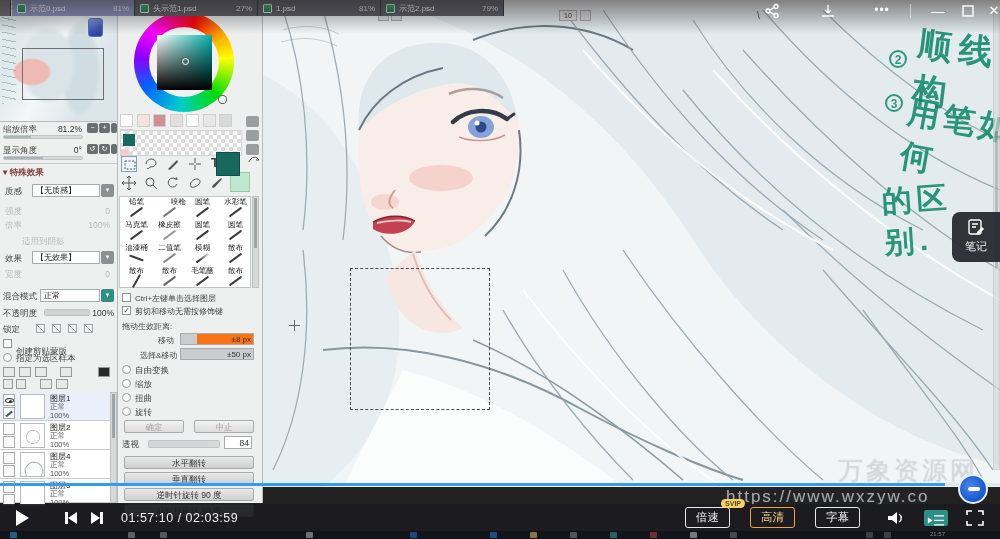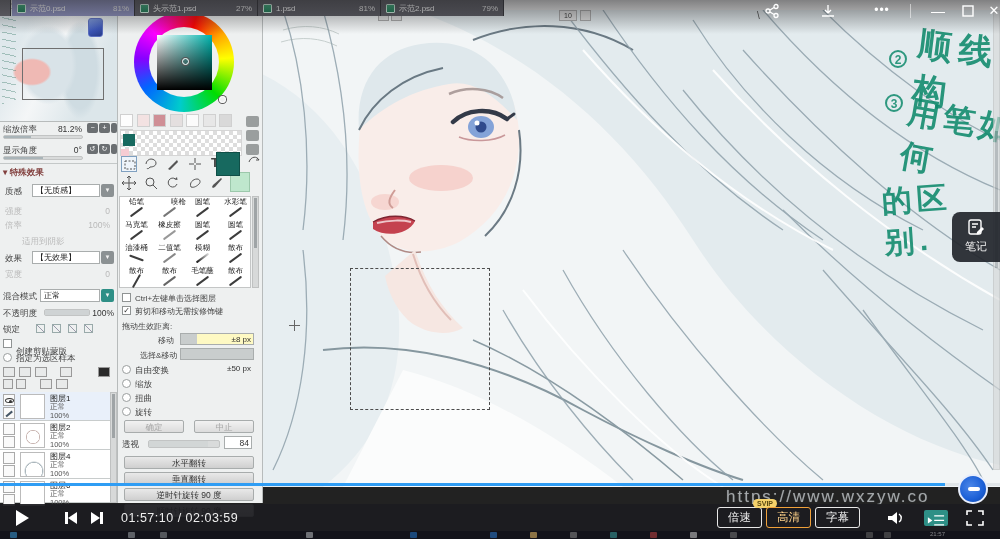--- a/index.html
+++ b/index.html
@@ -84,21 +84,21 @@
   #progress{left:0;top:483px;width:1000px;height:3px;background:rgba(210,215,220,.55);z-index:11;}
   #progress i{display:block;height:100%;background:#2f9df4;}
   #controls{left:0;top:504px;width:1000px;height:27px;background:rgba(28,28,32,.93);z-index:12;
     display:flex;align-items:center;color:#eee;}
   .ptri{width:0;height:0;border-left:13px solid #fff;border-top:8px solid transparent;border-bottom:8px solid transparent;}
   .stri{width:0;height:0;border-left:9px solid #fff;border-top:6px solid transparent;border-bottom:6px solid transparent;}
   .stri.rev{transform:rotate(180deg);}
   .sbar{width:3px;height:12px;background:#fff;}
   #ptime{font-size:12.5px;margin-left:18px;letter-spacing:.5px;}
   .pillbtn{position:relative;border:1px solid #e8e8e8;border-radius:3px;color:#f2f2f2;font-size:11.5px;
-    padding:2px 10px;margin-left:4px;}
+    padding:2px 10px;margin-left:20px;}
   .pillbtn.orange{border-color:#f0a13a;color:#ffd28a;}
   .svip{position:absolute;right:-16px;top:-9px;background:#f5d26b;color:#5a4a12;font-size:7px;
     font-weight:bold;border-radius:6px;padding:1px 4px;}
   #taskbar{left:0;top:531px;width:1000px;height:8px;background:#13131a;z-index:13;}
   .tbic{position:absolute;top:1px;width:7px;height:6px;opacity:.55;border-radius:1px;}
   #notesbtn{right:0;top:212px;width:48px;height:50px;background:rgba(34,37,43,.92);z-index:11;
     border-radius:8px 0 0 8px;color:#f0f0f0;text-align:center;font-size:11px;padding-top:5px;}
   #bluelogo{right:12px;top:474px;width:30px;height:30px;border-radius:50%;z-index:14;
     background:radial-gradient(circle at 40% 40%,#4b86e8,#1b5fd6 60%,#11439f);border:2px solid #e8eefc;}
   #bluelogo::after{content:"";position:absolute;left:8px;top:11px;width:12px;height:4px;background:#fff;border-radius:2px;}
@@ -387,27 +387,27 @@
         <span>散布</span>
         <i class="bs"></i>
       </div>
 
     <span class="cb" style="left:4px;top:283px;"></span>
     <span class="row-label" style="left:17px;top:283px;font-size:8px;">Ctrl+左键单击选择图层</span>
     <span class="cb" style="left:4px;top:296px;">✓</span>
     <span class="row-label" style="left:17px;top:296px;font-size:8px;">剪切和移动无需按修饰键</span>
     <span class="row-label" style="left:4px;top:311px;font-size:8px;">拖动生效距离:</span>
     <span class="row-label" style="left:40px;top:325px;font-size:8px;">移动</span>
-    <div class="abs" style="left:62px;top:323px;width:74px;height:12px;background:#fef9c3;border:1px solid #a9adad;">
+    <div class="abs" style="left:62px;top:323px;width:74px;height:12px;background:#f97316;border:1px solid #a9adad;">
       <i class="abs" style="left:0;top:0;width:16px;height:10px;background:#c9cdcd;"></i>
       <span class="abs" style="right:2px;top:1px;font-size:8px;font-style:normal;">±8 px</span>
     </div>
     <span class="row-label" style="left:22px;top:340px;font-size:8px;">选择&amp;移动</span>
     <div class="abs" style="left:62px;top:338px;width:74px;height:12px;background:#c9cdcd;border:1px solid #a9adad;">
-      <span class="abs" style="right:2px;top:15px;font-size:8px;">±50 px</span>
+      <span class="abs" style="right:2px;top:1px;font-size:8px;">±50 px</span>
     </div>
     <span class="radio" style="left:4px;top:355px;"></span>
     <span class="row-label" style="left:17px;top:355px;">自由变换</span>
     <span class="radio" style="left:4px;top:369px;"></span>
     <span class="row-label" style="left:17px;top:369px;">缩放</span>
     <span class="radio" style="left:4px;top:383px;"></span>
     <span class="row-label" style="left:17px;top:383px;">扭曲</span>
     <span class="radio" style="left:4px;top:397px;"></span>
     <span class="row-label" style="left:17px;top:397px;">旋转</span>
     <div class="btn dis" style="left:6px;top:410px;width:60px;height:13px;">确定</div>
@@ -563,20 +563,21 @@
 
   <div id="notesbtn" class="abs">
     <svg viewBox="0 0 20 20" width="20" height="20" fill="none" stroke="#fff" stroke-width="1.4">
       <rect x="3" y="3" width="12" height="14" rx="2"></rect>
         <path d="M6,7 h6 M6,10 h4"></path>
         <path d="M11,15 l5,-5 l2,2 l-5,5 l-2.4,.4 Z" fill="#fff" stroke="none"></path>
       </svg>
     <div>笔记</div>
   </div>
 
+  <div class="wm" style="left:838px;top:454px;font-size:25px;">万象资源网</div>
   <div class="wm" style="left:726px;top:487px;font-size:17px;letter-spacing:2px;">https://www.wxzyw.co</div>
 
   <div id="progress" class="abs">
       <i style="width:94.5%;"></i>
     </div>
 
   <div id="bluelogo" class="abs"></div>
 
   <div id="controls" class="abs">
     <span style="margin-left:16px;" class="ptri"></span>

